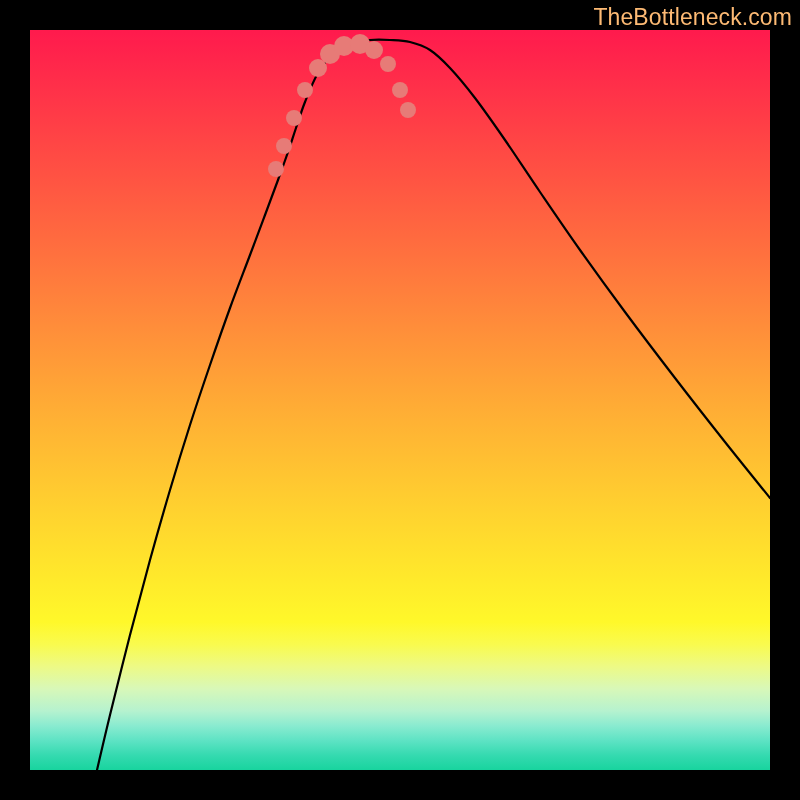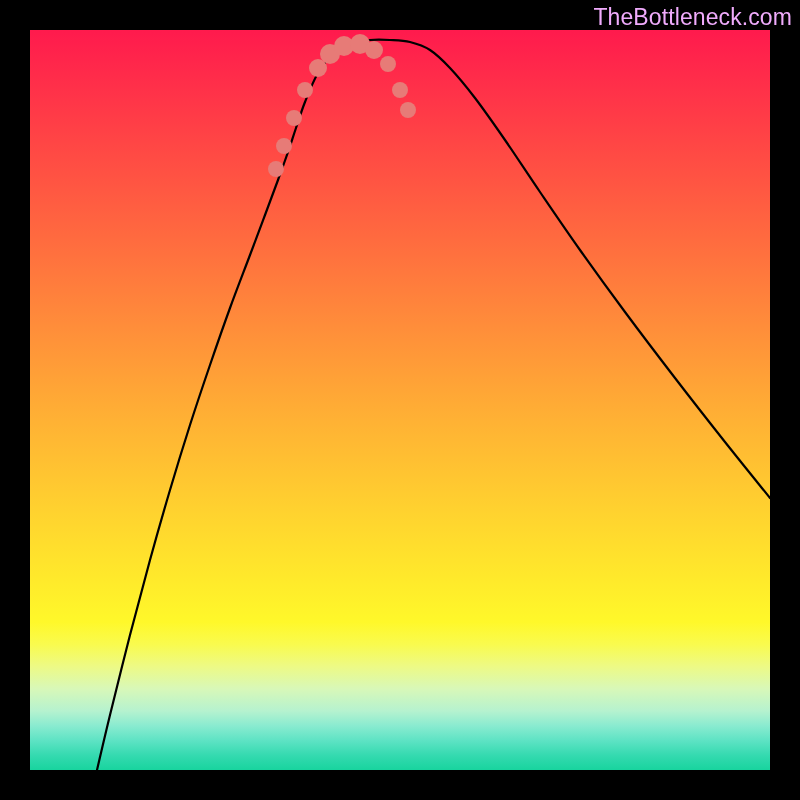--- a/index.html
+++ b/index.html
@@ -48,21 +48,21 @@
     position: absolute;
     left: 0;
     top: 0;
     width: 740px;
     height: 740px;
   }
   .watermark {
     position: absolute;
     top: 4px;
     right: 8px;
-    color: #f0abfc;
+    color: #fdba74;
     font-size: 23px;
     font-weight: 400;
     letter-spacing: 0.1px;
   }
 </style>
 </head>
 <body>
 
 <div class="container">
   <div class="plot-area">

